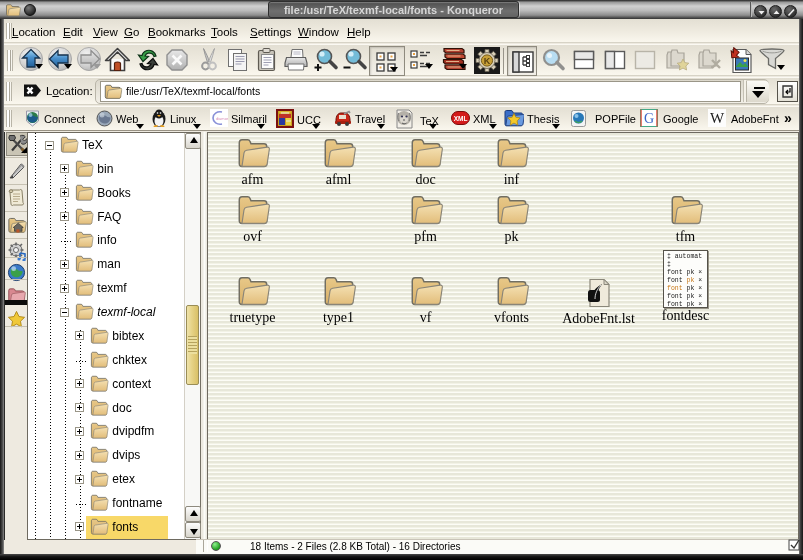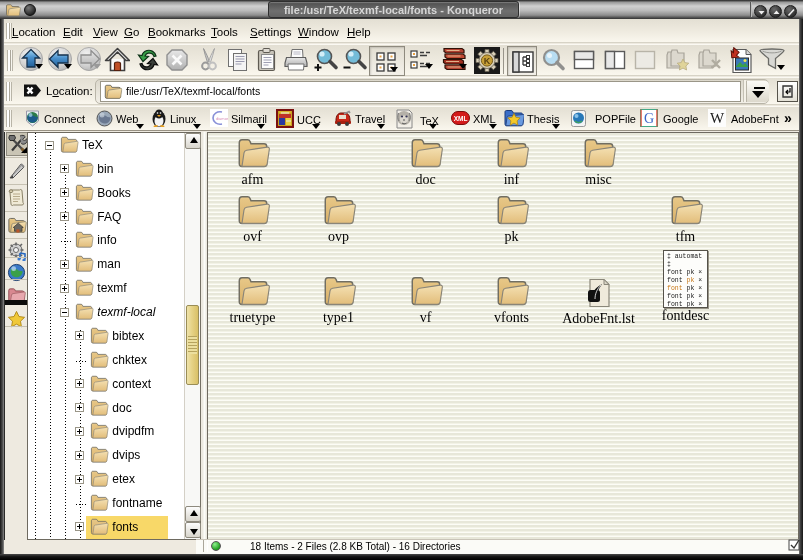--- a/index.html
+++ b/index.html
@@ -679,35 +679,35 @@
         </div>
       <div class="sbtn" style="top:389px">
           <i class="arr dn"></i>
         </div>
     </div>
   </div>
   <div id="mainview" class="abs">
     <div class="fitem" style="left:2px;top:1px;width:85px"><svg width="36" height="36" viewBox="0 0 32 32">
           <use href="#folder"></use>
         </svg>afm</div>
+    <div class="fitem" style="left:88px;top:1px;width:85px"><svg width="36" height="36" viewBox="0 0 32 32">
+          <use href="#folder"></use>
+        </svg>afml</div>
     <div class="fitem" style="left:175px;top:1px;width:85px"><svg width="36" height="36" viewBox="0 0 32 32">
           <use href="#folder"></use>
         </svg>doc</div>
     <div class="fitem" style="left:261px;top:1px;width:85px"><svg width="36" height="36" viewBox="0 0 32 32">
           <use href="#folder"></use>
         </svg>inf</div>
-    <div class="fitem" style="left:348px;top:1px;width:85px"><svg width="36" height="36" viewBox="0 0 32 32">
-          <use href="#folder"></use>
-        </svg>misc</div>
     <div class="fitem" style="left:2px;top:58px;width:85px"><svg width="36" height="36" viewBox="0 0 32 32">
           <use href="#folder"></use>
         </svg>ovf</div>
-    <div class="fitem" style="left:88px;top:58px;width:85px"><svg width="36" height="36" viewBox="0 0 32 32">
-          <use href="#folder"></use>
-        </svg>ovp</div>
+    <div class="fitem" style="left:175px;top:58px;width:85px"><svg width="36" height="36" viewBox="0 0 32 32">
+          <use href="#folder"></use>
+        </svg>pfm</div>
     <div class="fitem" style="left:261px;top:58px;width:85px"><svg width="36" height="36" viewBox="0 0 32 32">
           <use href="#folder"></use>
         </svg>pk</div>
     <div class="fitem" style="left:435px;top:58px;width:85px"><svg width="36" height="36" viewBox="0 0 32 32">
           <use href="#folder"></use>
         </svg>tfm</div>
     <div class="fitem" style="left:2px;top:139px;width:85px"><svg width="36" height="36" viewBox="0 0 32 32">
           <use href="#folder"></use>
         </svg>truetype</div>
     <div class="fitem" style="left:88px;top:139px;width:85px"><svg width="36" height="36" viewBox="0 0 32 32">

